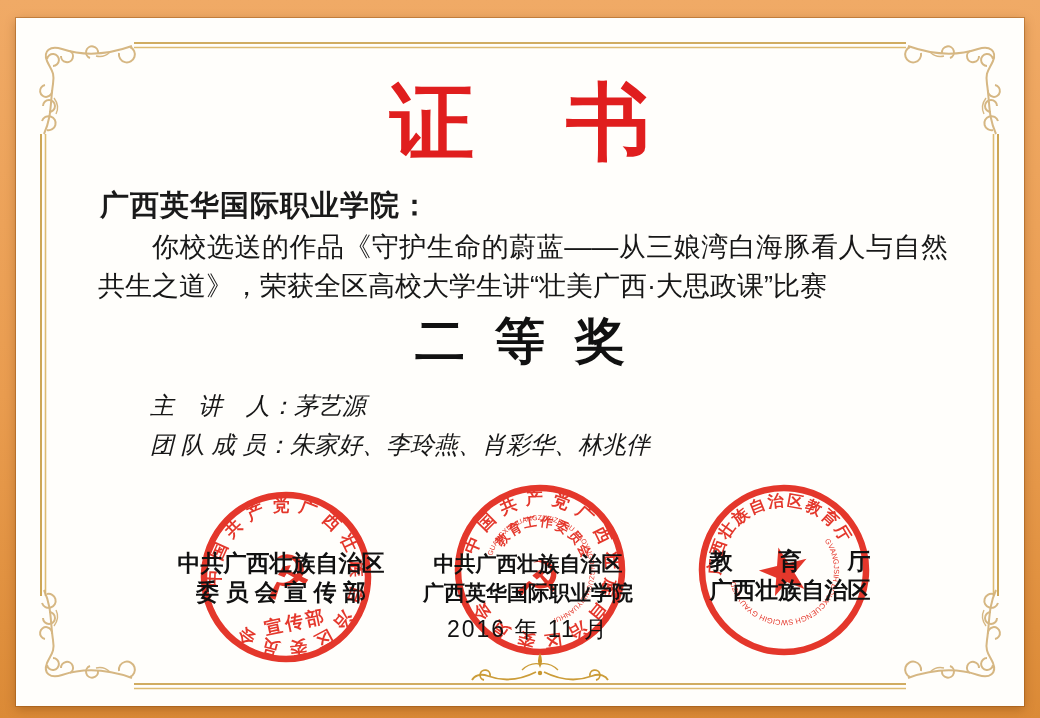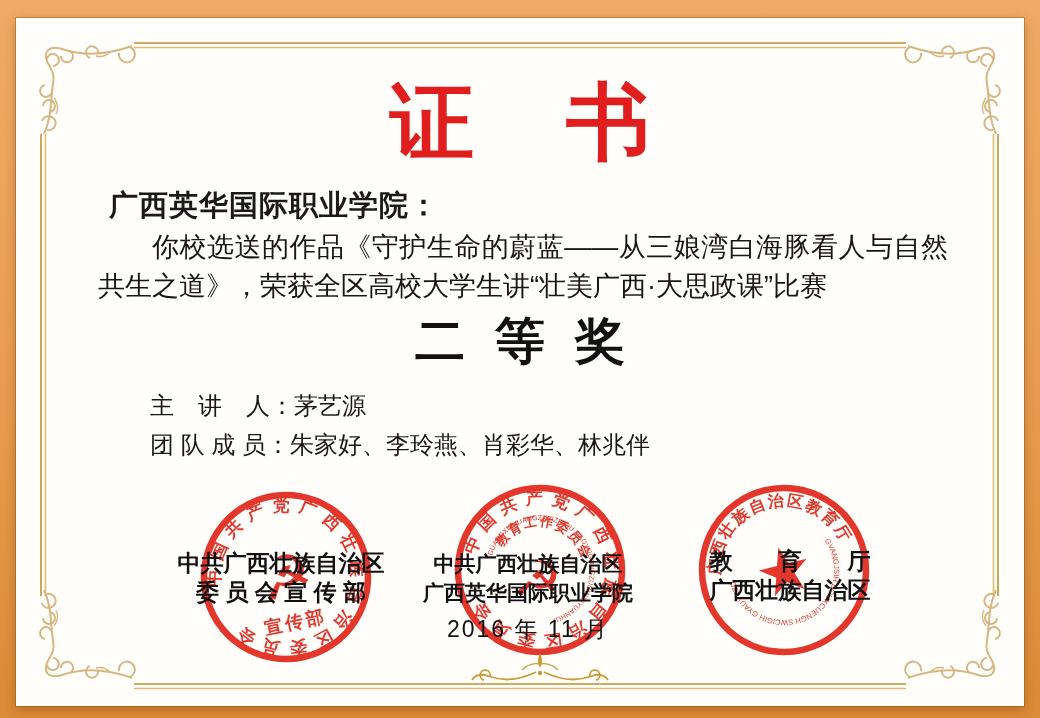--- a/index.html
+++ b/index.html
@@ -20,37 +20,37 @@
   .frame-svg{position:absolute;left:16px;top:18px;pointer-events:none;}
   .title-row{
     position:absolute;left:0;top:76px;width:1040px;
     display:flex;justify-content:center;gap:92px;
     font-family:"DejaVu Serif", serif;
     font-size:84px;font-weight:bold;color:#E01E1E;
     line-height:1.1;
   }
   .recipient{
     position:absolute;left:100px;top:186px;
-    font-size:29px;font-weight:600;color:#1a1a1a;letter-spacing:1px;margin-left:9px;
+    font-size:29px;font-weight:600;color:#1a1a1a;letter-spacing:1px;
   }
   .body-text{
     position:absolute;left:98px;top:228px;width:850px;
     font-size:27px;line-height:39px;color:#171717;font-weight:500;
     text-indent:2em;text-align:justify;
   }
   .award{
     position:absolute;left:0;top:308px;width:1040px;
     text-align:center;
     font-family:"DejaVu Serif", serif;
     font-size:50px;font-weight:bold;color:#111;
     letter-spacing:30px;margin-left:15px;
   }
   .roster{
     position:absolute;left:150px;top:386px;
-    font-size:24px;line-height:39px;color:#171717;font-weight:500;
+    font-size:24px;line-height:39px;color:#171717;font-weight:500;font-style:italic;
   }
   .roster .row{white-space:nowrap;}
   .seal{position:absolute;mix-blend-mode:multiply;opacity:.93;}
   .seal-1{left:196px;top:487px;transform:rotate(-12deg);}
   .seal-2{left:450px;top:480px;transform:rotate(9deg);}
   .seal-3{left:694px;top:480px;transform:rotate(-14deg);}
   .issuer{
     position:absolute;color:#111;font-weight:bold;
     text-align:center;line-height:29px;white-space:nowrap;
   }

